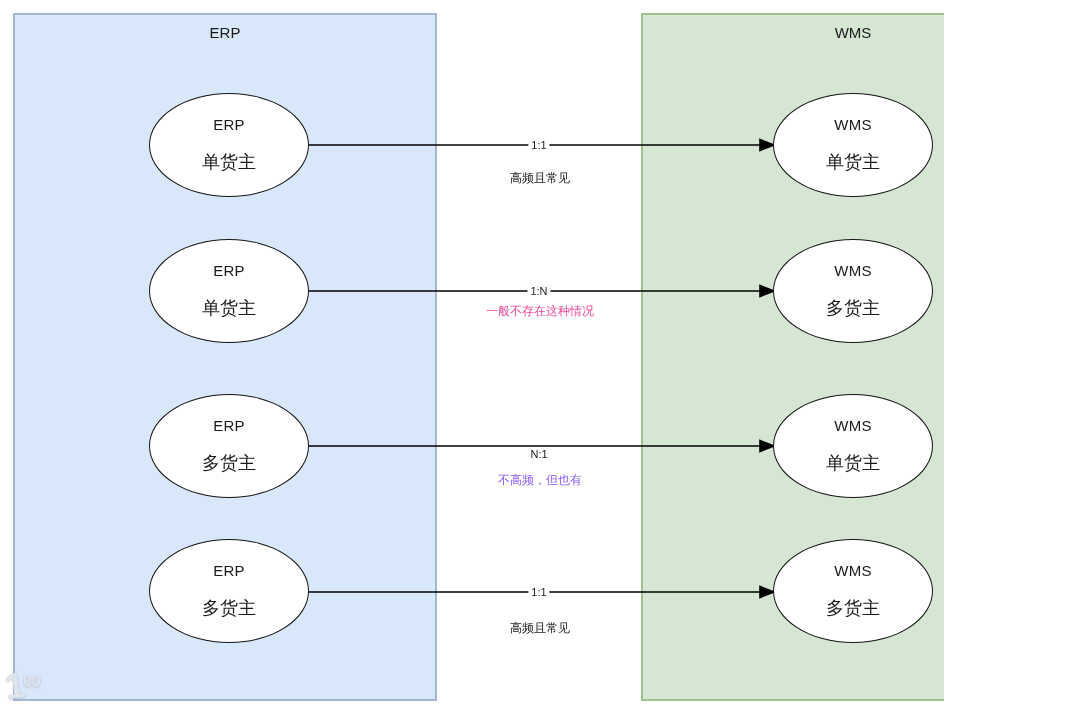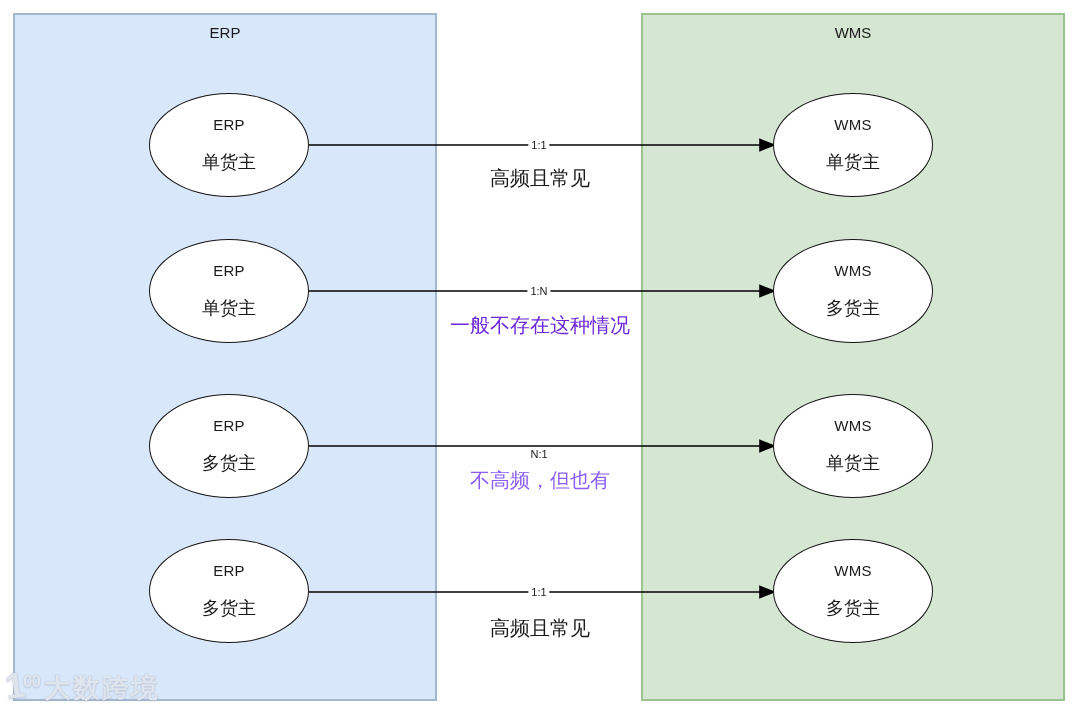--- a/index.html
+++ b/index.html
@@ -3,21 +3,21 @@
 <meta charset="utf-8">
 <style>
   * { margin: 0; padding: 0; box-sizing: border-box; }
   html, body { background: #ffffff; }
   body {
     font-family: "Liberation Sans", "DejaVu Sans", sans-serif;
     color: #1a1a1a;
   }
   .canvas {
     position: relative;
-    width: 1080px;
+    width: 944px;
     height: 716px;
     background: #ffffff;
     overflow: hidden;
   }
   .panel {
     position: absolute;
     top: 13px;
     width: 424px;
     height: 688px;
   }
@@ -64,21 +64,21 @@
     background: #ffffff;
     padding: 0 3px;
     font-size: 11px;
     z-index: 3;
     white-space: nowrap;
   }
   .rel-note {
     position: absolute;
     left: 540px;
     transform: translate(-50%, -50%);
-    font-size: 20px;
+    font-size: 12px;
     z-index: 3;
     white-space: nowrap;
   }
   .watermark {
     position: absolute;
     left: 5px;
     top: 668px;
     z-index: 4;
     display: flex;
     align-items: flex-end;
@@ -167,27 +167,26 @@
   </div>
   <div class="node col-right row-4">
     <div class="l1">WMS</div>
     <div class="l2">多货主</div>
   </div>
 
   <div class="rel-label" style="top:145px">1:1</div>
   <div class="rel-note" style="top: 178px; color: rgb(26, 26, 26);">高频且常见</div>
 
   <div class="rel-label" style="top:291px">1:N</div>
-  <div class="rel-note" style="top: 325px; color: #6d28d9;">一般不存在这种情况</div>
+  <div class="rel-note" style="top: 311px; color: #ec4899;">一般不存在这种情况</div>
 
   <div class="rel-label" style="top:454px">N:1</div>
   <div class="rel-note" style="top: 480px; color: #8b5cf6;">不高频，但也有</div>
 
   <div class="rel-label" style="top:592px">1:1</div>
   <div class="rel-note" style="top: 628px; color: rgb(26, 26, 26);">高频且常见</div>
 
   <div class="watermark">
     <span class="wm-one">1</span>
     <span class="wm-zeros">00</span>
-    <span class="wm-text">大数跨境</span>
   </div>
 
 </div>
 
 </body></html>

